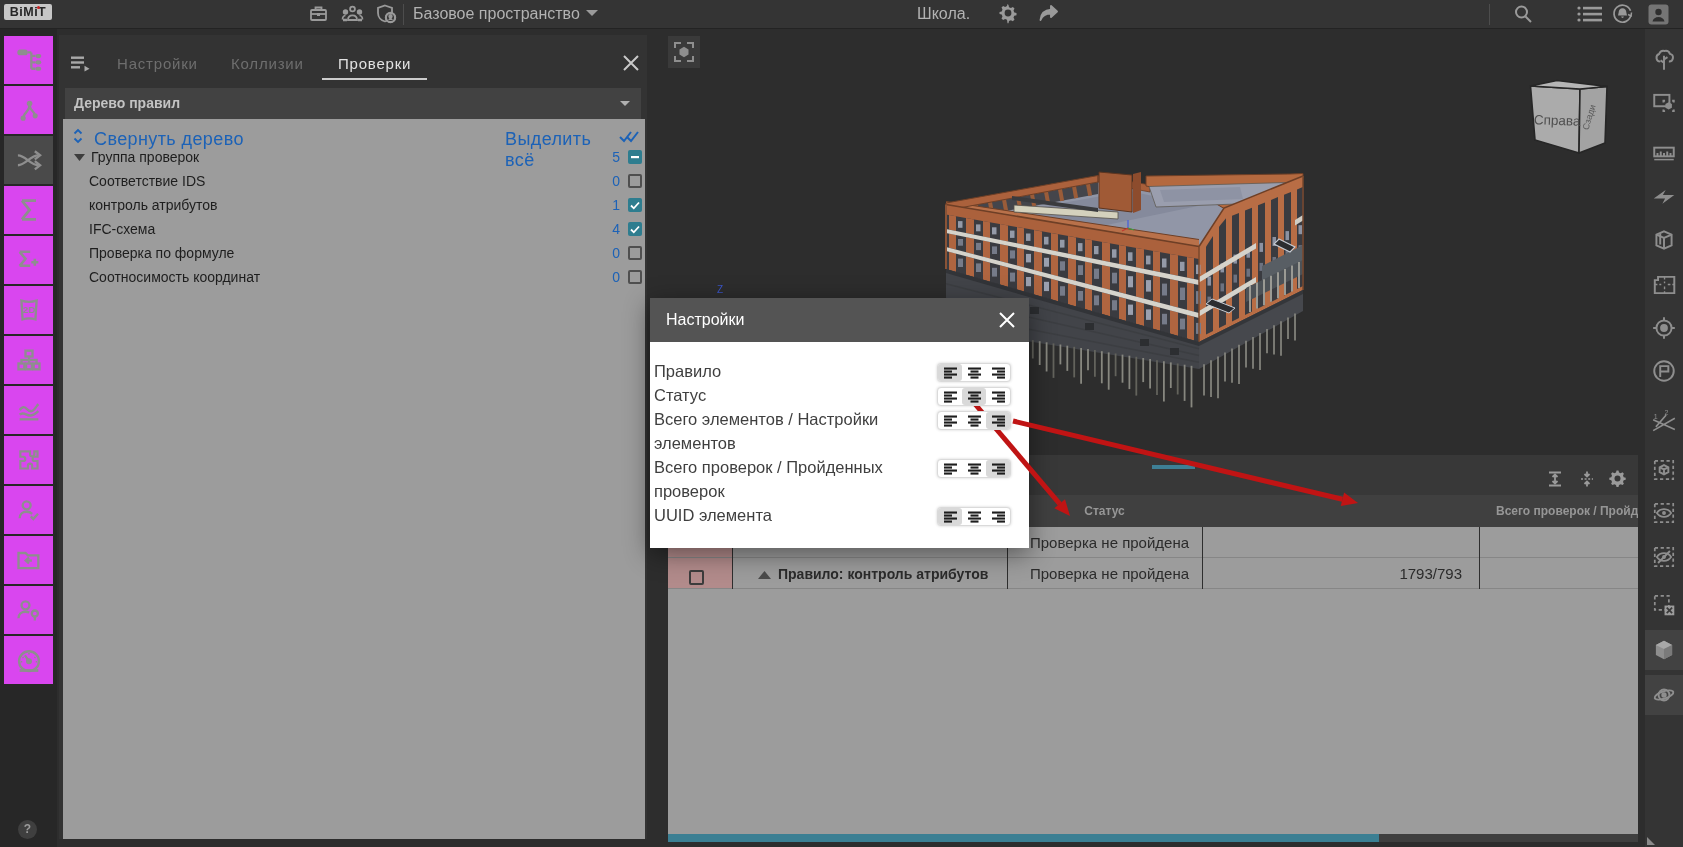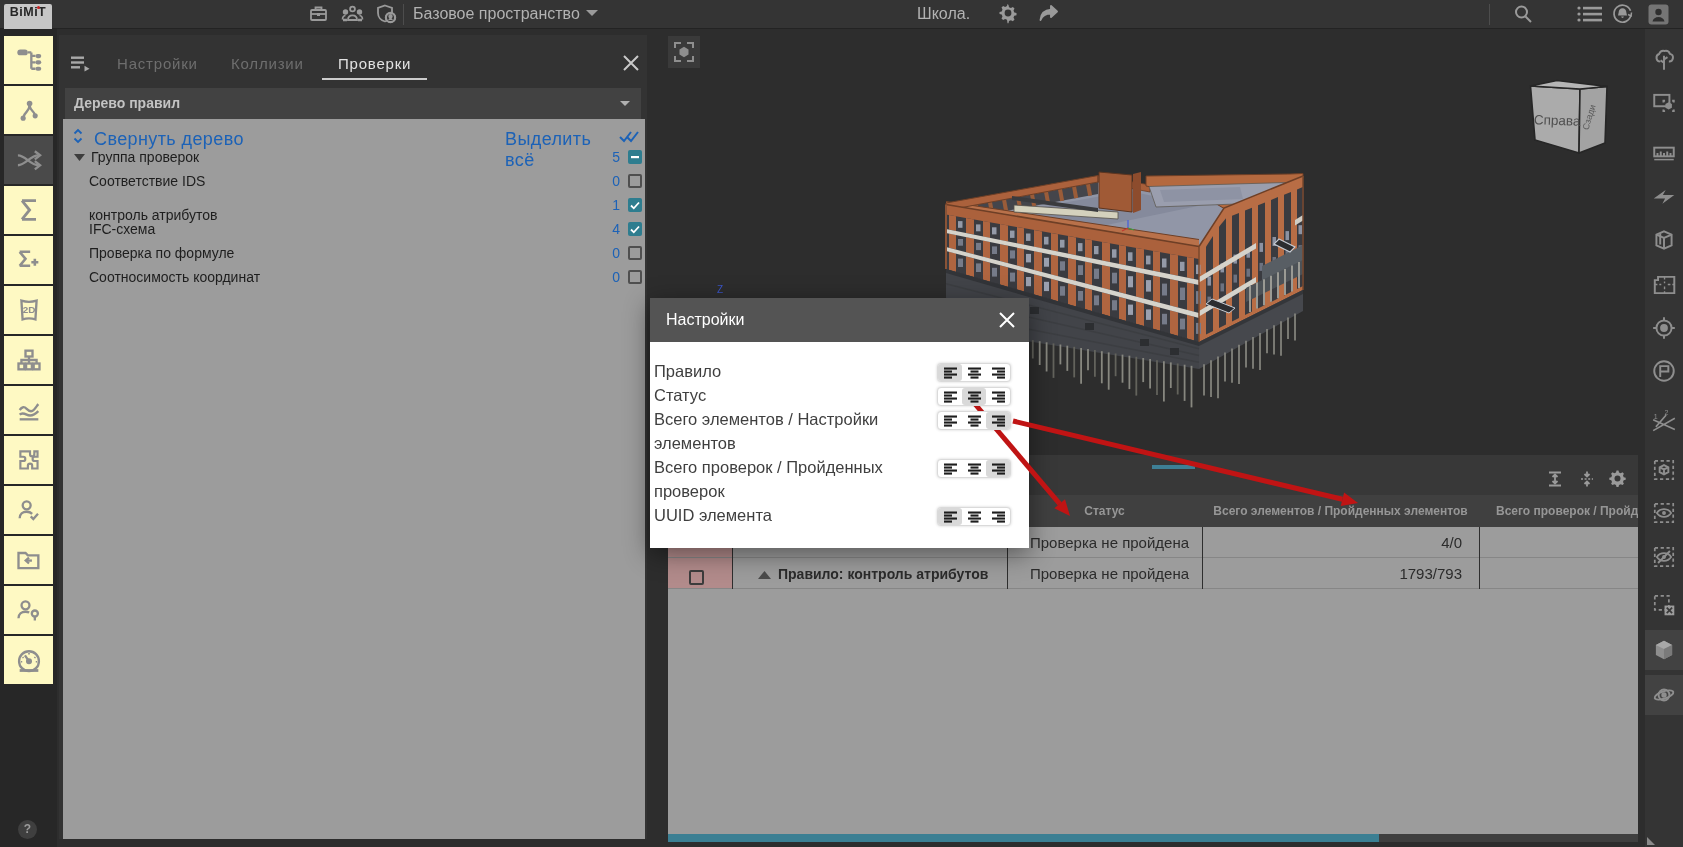--- a/index.html
+++ b/index.html
@@ -1,25 +1,25 @@
 <!DOCTYPE html>
 <html><head><meta charset="utf-8">
 <style>
 * { margin:0; padding:0; box-sizing:border-box; }
 svg { display:block; }
 body { width:1683px; height:847px; overflow:hidden; background:#2d2d2d;
   font-family:"Liberation Sans", sans-serif; position:relative; }
 .abs { position:absolute; }
 #topbar { left:0; top:0; width:1683px; height:29px; background:#343434; border-bottom:1px solid #232323;}
-#logo { left:4px; top:4px; width:48px; height:31px; background:#c6c6c6; border-radius:2px;
+#logo { left:4px; top:4px; width:48px; height:16px; background:#c6c6c6; border-radius:2px;
   color:#262626; font-weight:bold; font-size:12.5px; text-align:center; line-height:16px; letter-spacing:0.5px;}
 .tsep { top:4px; width:1px; height:21px; background:#4d4d4d; }
 .ttext { color:#b2b2b2; font-size:16px; top:5px; }
 #leftbar { left:0; top:29px; width:57px; height:818px; background:#272727; }
-.lbtn { left:4px; width:49px; height:48px; background:#fef9c3; display:flex; align-items:center; justify-content:center; }
+.lbtn { left:4px; width:49px; height:48px; background:#d946ef; display:flex; align-items:center; justify-content:center; }
 .lbtn.active { background:#4a4a4a; }
 #rightbar { left:1645px; top:29px; width:38px; height:818px; background:#343434; }
 .rbtn { left:1645px; width:38px; height:40px; display:flex; align-items:center; justify-content:center; }
 .rbtn.lite { background:#424242; }
 #panel { left:59px; top:35px; width:588px; height:804px; background:#333333; }
 .tab { position:absolute; top:55px; font-size:15px; letter-spacing:0.8px; color:#6e6e6e; }
 .tab.active { color:#e2e2e2; }
 #tabline { left:322px; top:78px; width:105px; height:2px; background:#cccccc; }
 #treebar { left:65px; top:88px; width:576px; height:31px; background:#424242; color:#c3c3c3;
   font-weight:bold; font-size:14px; line-height:31px; padding-left:9px;}
@@ -788,21 +788,21 @@
 <div class="trow abs" style="left:91px;top:149px;font-weight:normal">Группа проверок</div>
 <div class="num abs" style="left:600px;top:149px">5</div>
 <div class="cbx full abs" style="left:628px;top:150px">
     <svg width="14" height="14" viewBox="0 0 14 14" style="">
       <rect x="3" y="6" width="8" height="2.2" fill="#fff"></rect>
     </svg>
   </div>
 <div class="trow abs" style="left:89px;top:173px">Соответствие IDS</div>
 <div class="num abs" style="left:600px;top:173px">0</div>
 <div class="cbx empty abs" style="left:628px;top:174px"></div>
-<div class="trow abs" style="left:89px;top:207px">контроль атрибутов</div>
+<div class="trow abs" style="left:89px;top:197px">контроль атрибутов</div>
 <div class="num abs" style="left:600px;top:197px">1</div>
 <div class="cbx full abs" style="left:628px;top:198px">
     <svg width="14" height="14" viewBox="0 0 14 14" style="">
       <path d="M3 7.5l2.8 2.8L11 4.5" stroke="#fff" stroke-width="1.8" fill="none"></path>
     </svg>
   </div>
 <div class="trow abs" style="left:89px;top:221px">IFC-схема</div>
 <div class="num abs" style="left:600px;top:221px">4</div>
 <div class="cbx full abs" style="left:628px;top:222px">
     <svg width="14" height="14" viewBox="0 0 14 14" style="">
@@ -838,29 +838,27 @@
 <div class="abs" style="left:941px;top:14px">
       <svg width="19" height="19" viewBox="0 0 19 19" style="">
         <g fill="#9a9a9a">
           <path d="M9.5 1.5l.5 2 1.7.7 1.8-.9 1.4 1.4-.9 1.8.7 1.7 2 .5v2l-2 .5-.7 1.7.9 1.8-1.4 1.4-1.8-.9-1.7.7-.5 2h-2l-.5-2-1.7-.7-1.8.9-1.4-1.4.9-1.8-.7-1.7-2-.5v-2l2-.5.7-1.7-.9-1.8 1.4-1.4 1.8.9 1.7-.7.5-2z"></path>
           <circle cx="8.5" cy="9.5" r="3" fill="#383838"></circle>
         </g>
       </svg>
     </div>
 <div id="theader" class="abs">
 <div class="th" style="left:339px;width:195px">Статус</div>
-<div class="th" style="left:534px;width:277px">Всего элементов / Пройденных элементов</div>
 <div class="th" style="left:828px;width:200px;text-align:left">Всего проверок / Пройде</div>
 </div>
 <div id="trows" class="abs">
 <div class="pinkcell" style="top:0"></div>
 <div class="pinkcell" style="top:31px"></div>
 <div class="rcb" style="top:43px"></div>
 <div class="cell" style="left:362px;top:1px">Проверка не пройдена</div>
-<div class="cell" style="left:534px;top:1px;width:260px;text-align:right">4/0</div>
 <div class="abs" style="left:90px;top:44px">
         <svg width="13" height="8" viewBox="0 0 13 8" style="">
           <path d="M6.5 8L13 0H0z" fill="#4a4a4a" transform="rotate(180 6.5 4)"></path>
         </svg>
       </div>
 <div class="cell" style="left:110px;top:32px;font-weight:bold;font-size:14px">Правило: контроль атрибутов</div>
 <div class="cell" style="left:362px;top:32px">Проверка не пройдена</div>
 <div class="cell" style="left:534px;top:32px;width:260px;text-align:right">1793/793</div>
 <div class="rowline" style="top:30px"></div>
 <div class="rowline" style="top:61px"></div>

